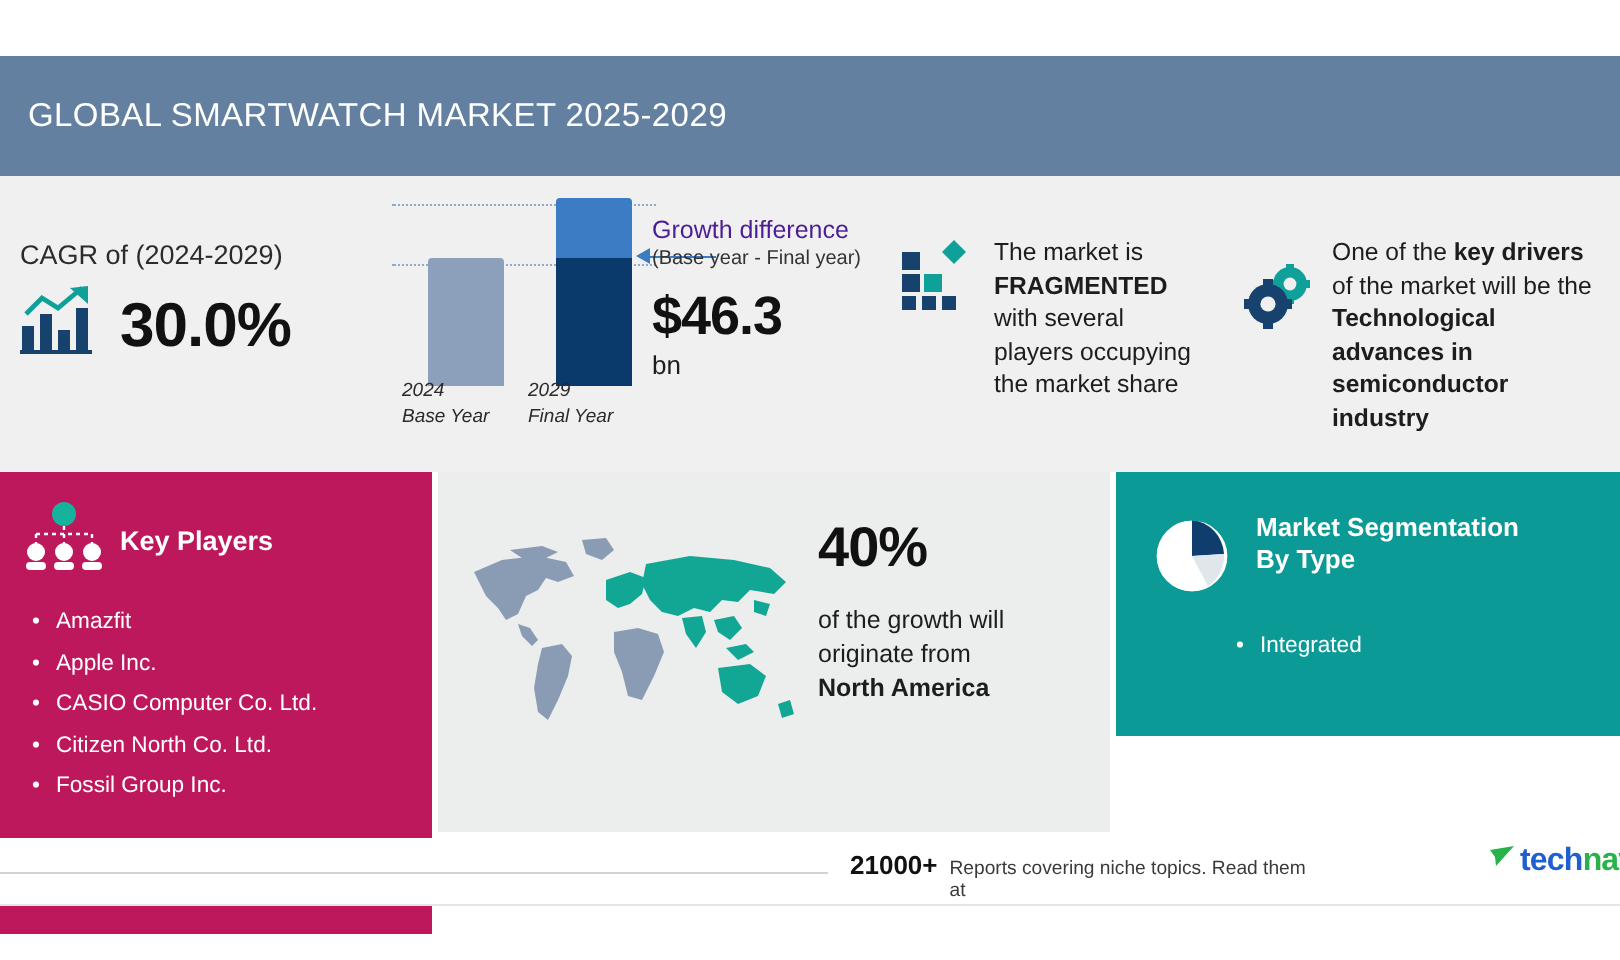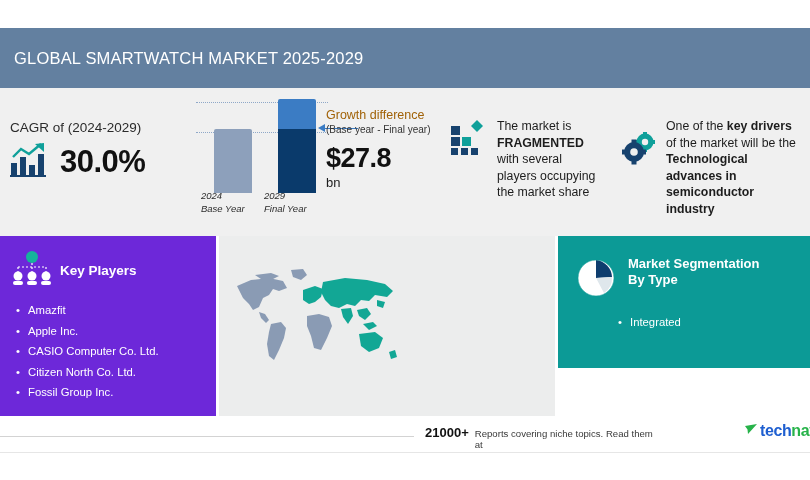--- a/index.html
+++ b/index.html
@@ -144,21 +144,21 @@
 
   
   .growth-block {
     position: absolute;
     left: 326px;
     top: 20px;
     width: 150px;
   }
   .growth-t1 {
     font-size: 12.5px;
-    color: #a16207;
+    color: #4c1d95;
     line-height: 15px;
   }
   .growth-t2 {
     font-size: 10px;
     color: #333333;
     line-height: 14px;
   }
   .growth-val {
     font-size: 27px;
     font-weight: bold;
@@ -204,22 +204,22 @@
     width: 160px;
   }
   .driver-text b { font-weight: bold; }
 
   
   .panel-players {
     position: absolute;
     left: 0;
     top: 236px;
     width: 216px;
-    height: 180px;
-    background: #6d28d9;
+    height: 231px;
+    background: #be185d;
   }
   .players-head {
     display: flex;
     align-items: center;
     gap: 8px;
     padding: 14px 0 0 12px;
   }
   .players-title {
     color: #ffffff;
     font-size: 13.5px;
@@ -425,21 +425,21 @@
       </div>
       <div class="bar-cap cap-2029">
         <div>2029</div>
         <div>Final Year</div>
       </div>
     </div>
 
     <div class="growth-block">
       <div class="growth-t1">Growth difference</div>
       <div class="growth-t2">(Base year - Final year)</div>
-      <div class="growth-val">$27.8</div>
+      <div class="growth-val">$46.3</div>
       <div class="growth-bn">bn</div>
     </div>
 
     <div class="frag-block">
       <span style="flex:0 0 auto;">
         <svg width="38" height="38" viewBox="0 0 38 38">
           <rect x="1" y="8" width="9" height="9" fill="#17426e"></rect>
           <rect x="1" y="19" width="9" height="9" fill="#17426e"></rect>
           <rect x="12" y="19" width="9" height="9" fill="#0fa09a"></rect>
           <rect x="1" y="30" width="7" height="7" fill="#17426e"></rect>
@@ -544,20 +544,28 @@
           <path d="M134,60 L144,58 L148,62 L140,66 Z"></path>
 
           <path d="M148,36 L156,38 L154,44 L148,42 Z"></path>
 
           <path d="M130,70 L146,68 L154,74 L150,84 L140,88 L132,82 Z"></path>
 
           <path d="M160,88 L166,86 L168,93 L162,95 Z"></path>
         </g>
       </svg>
     </span>
+    <div class="map-text">
+      <div class="map-pct">40%</div>
+      <div class="map-sub">
+        <span>of the growth will</span><br>
+        <span>originate from</span><br>
+        <b>North America</b>
+      </div>
+    </div>
   </div>
 
   <div class="panel-seg">
     <div class="seg-head">
       <span style="flex:0 0 auto;">
         <svg width="44" height="44" viewBox="0 0 44 44">
           <circle cx="22" cy="22" r="18" fill="#ffffff"></circle>
           <path d="M22,22 L22,4 A18,18 0 0,1 38,21 Z" fill="#0e3d6e"></path>
           <path d="M22,22 L38,21 A18,18 0 0,1 30,37 Z" fill="#dfe7ec"></path>
           <circle cx="22" cy="22" r="18" fill="none" stroke="#0c9a96" stroke-width="0.6"></circle>

